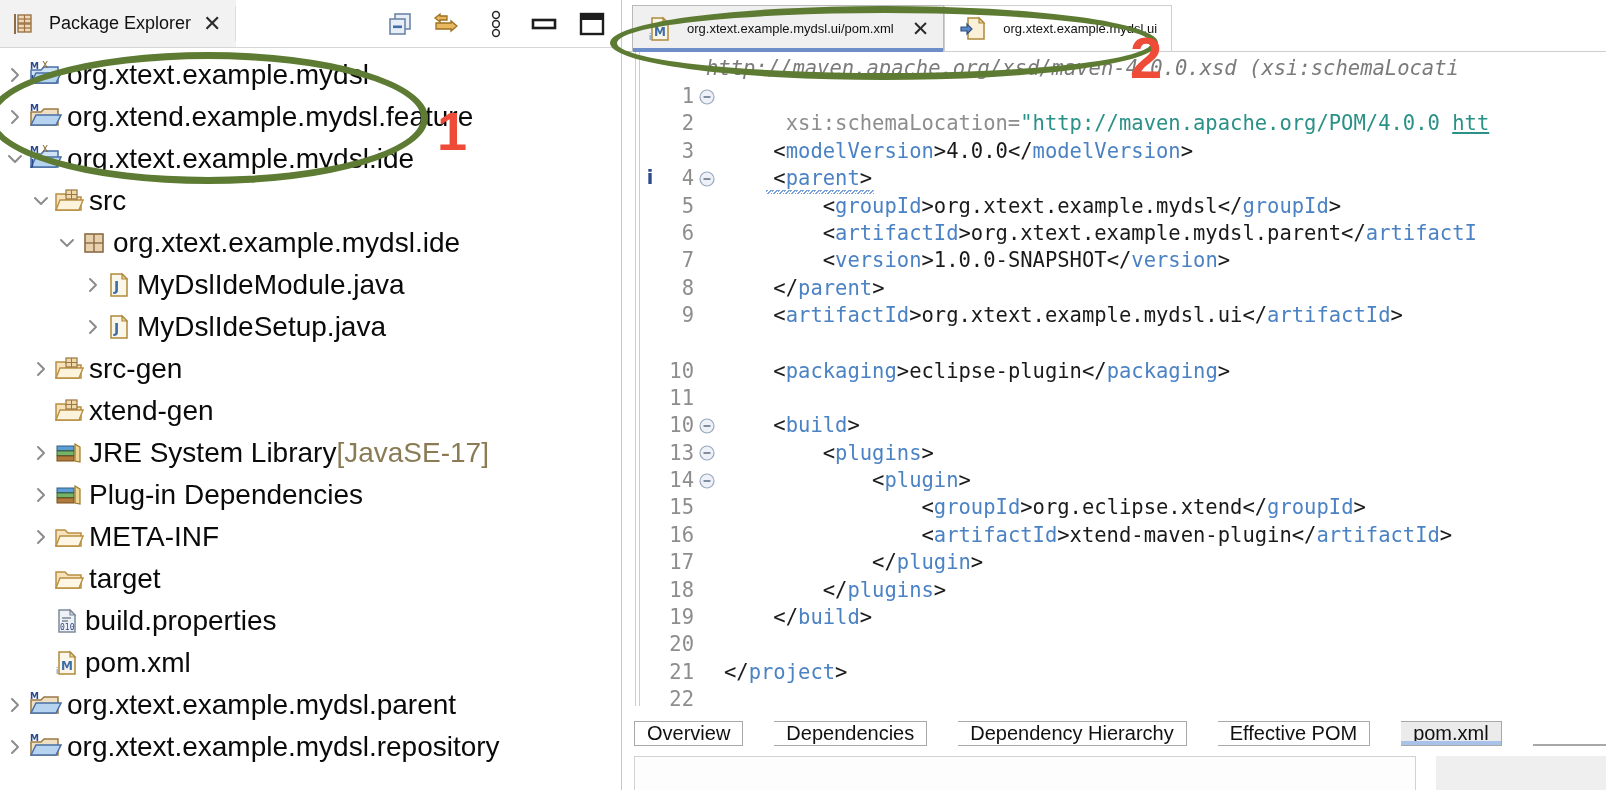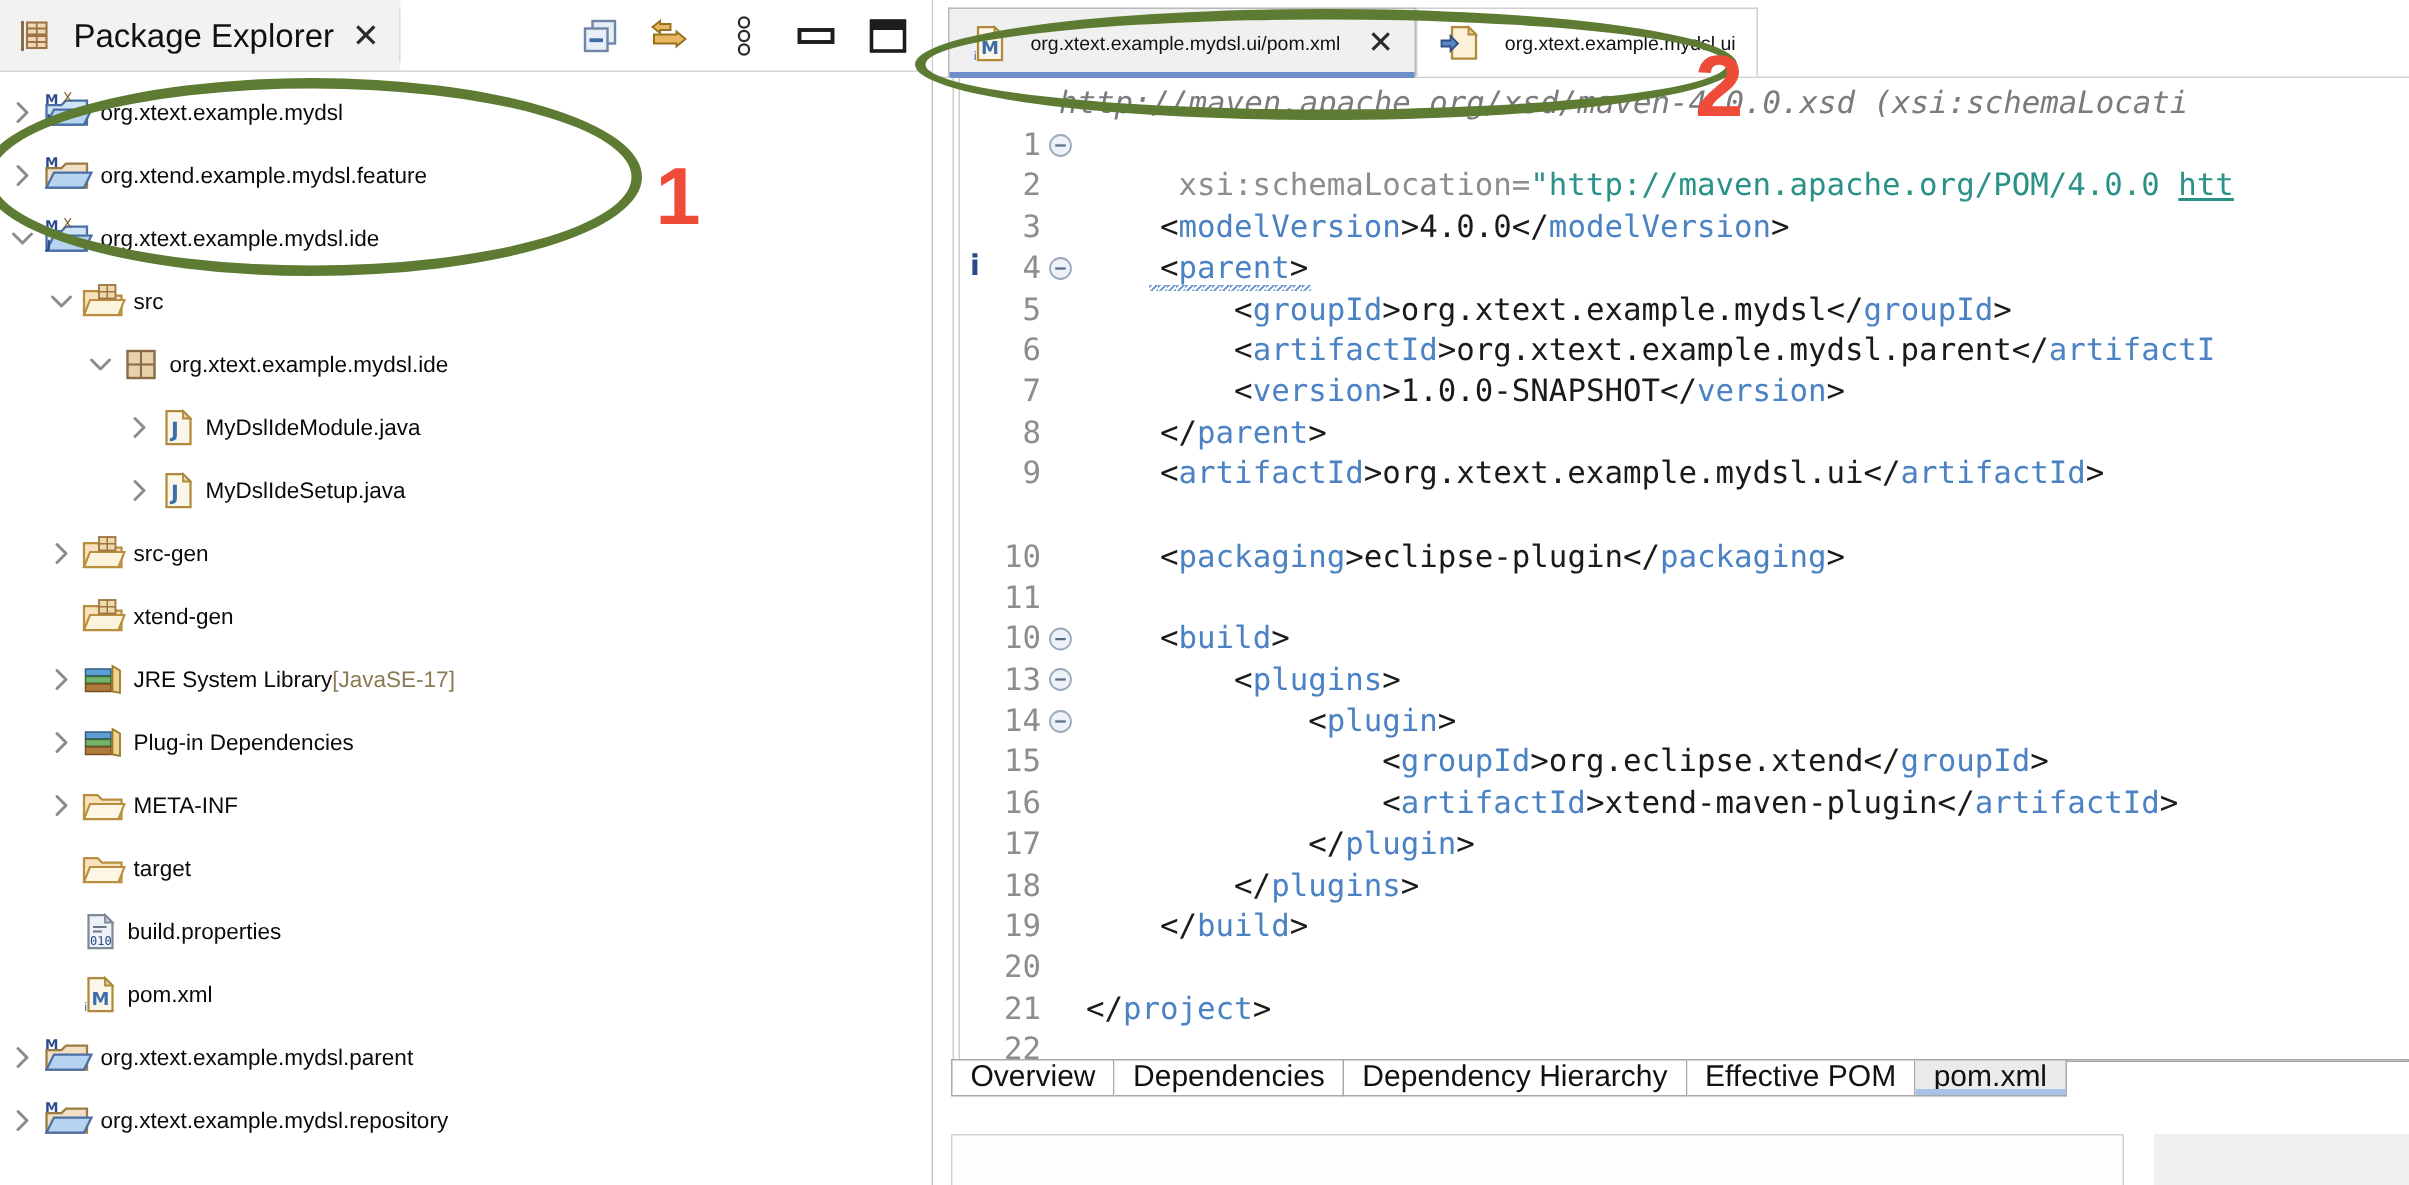--- a/index.html
+++ b/index.html
@@ -39,21 +39,21 @@
     border-bottom: 1px solid #d6d6d6;
     position: relative;
   }
   #explorer-tab::after {
     content: "";
     position: absolute;
     right: 0; top: 6px; bottom: 6px;
     width: 1px; background: #dcdcdc;
   }
   .tab-title {
-    font-size: 22px;
+    font-size: 18px;
     color: #111;
     margin: 0 12px 0 8px;
     white-space: nowrap;
   }
   .tab-close {
     font-size: 22px; line-height: 1; color: #2b2b2b;
     cursor: pointer; font-family: "Liberation Sans", sans-serif;
     font-weight: 300;
   }
   #explorer-header-fill {
@@ -86,21 +86,21 @@
     cursor: default;
   }
   .arrow {
     width: 26px; flex: 0 0 26px;
     display: flex; align-items: center; justify-content: center;
     color: #8a8a8a; font-size: 20px; cursor: pointer;
   }
   .arrow.none { visibility: hidden; }
   .arrow svg { display:block; }
   .ico { flex: 0 0 auto; display: flex; align-items: center; justify-content: center; margin-right: 5px; }
-  .label { font-size: 15px; }
+  .label { font-size: 28px; }
   .label.dim { color: #8a7b54; }
 
   
   #editor {
     flex: 1;
     height: 790px;
     position: relative;
     background: #ffffff;
   }
   #editor-tabbar {
@@ -208,22 +208,23 @@
        #7aa0d8 0 1.5px, transparent 1.5px 3px);
     background-size: 6px 4px;
     background-repeat: repeat-x;
   }
 
   
   #form-tabs {
     position: absolute;
     left: 0; right: 0; bottom: 44px; height: 40px;
     display: flex;
-    align-items: flex-start;
+    align-items: flex-end;
     padding-left: 12px;
+    gap: 31px;
   }
   .ftab {
     display: flex; align-items: center;
     padding: 0 12px;
     font-size: 20px;
     border: 1px solid #a8a8a8;
     border-left: none;
     background: #ffffff;
     color: #111;
     cursor: pointer;

